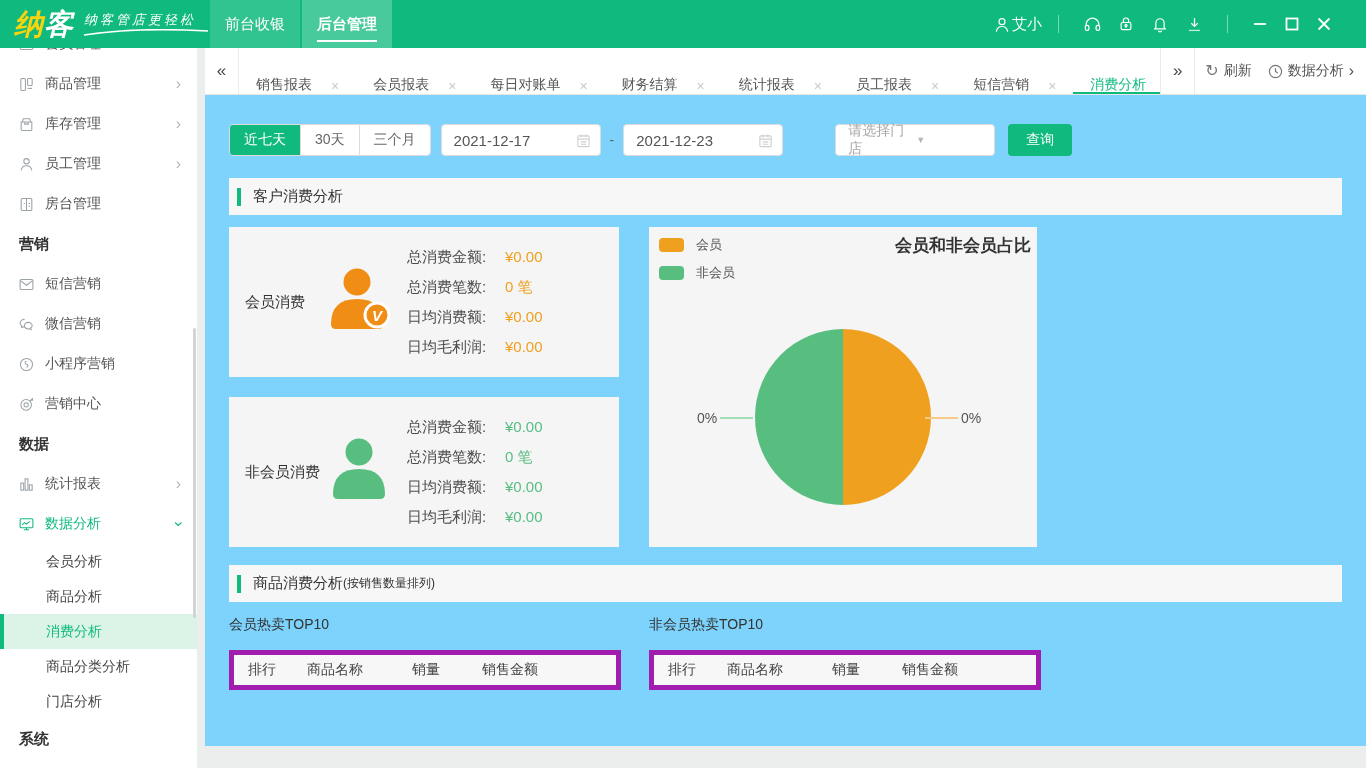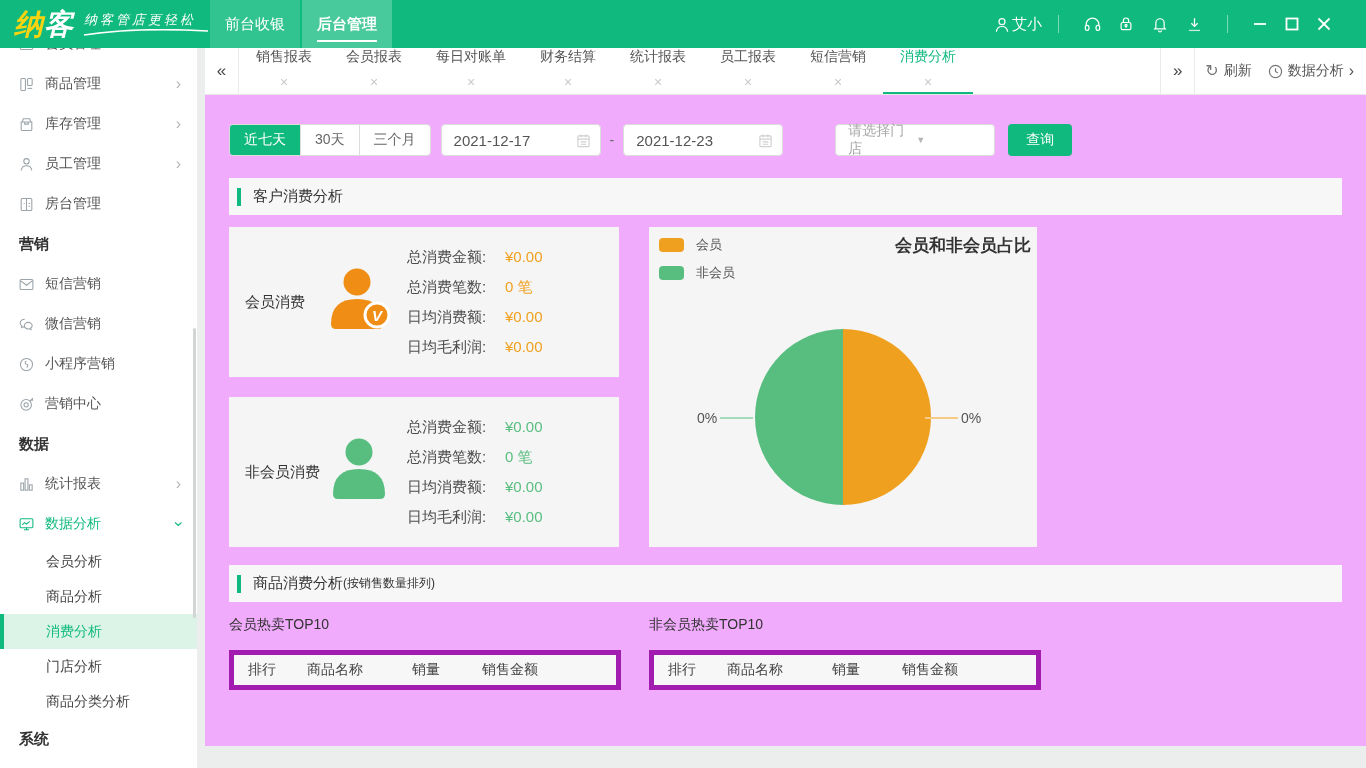--- a/index.html
+++ b/index.html
@@ -45,31 +45,31 @@
 
   
   .main { position:absolute; top:48px; left:205px; width:1161px; height:720px; }
 
   
   .tabbar { height:47px; background:#fff; border-bottom:1px solid #e7e7e7; display:flex; align-items:stretch; }
   .tab-scroll { width:34px; display:flex; align-items:center; justify-content:center; color:#444; font-size:17px; cursor:pointer; flex:none; }
   .tab-scroll.left { border-right:1px solid #ebebeb; }
   .tab-scroll.right { border-left:1px solid #ebebeb; }
   .tabs { display:flex; overflow:hidden; flex:1; }
-  .tab { display:flex; align-items:center; gap:8px; padding:0 17px; font-size:14px; color:#555; cursor:pointer; position:relative; white-space:nowrap;flex-direction:column; }
+  .tab { display:flex; align-items:flex-end; gap:19px; padding:0 17px; font-size:14px; color:#555; cursor:pointer; position:relative; white-space:nowrap; }
   .tab-close { color:#c9c9c9; font-size:14px; cursor:pointer; }
   .tab.active { color:#10ba7e; }
   .tab.active::after { content:""; position:absolute; left:0; right:0; bottom:0; height:2px; background:#10ba7e; }
   .tab-actions { display:flex; align-items:center; border-left:1px solid #ebebeb; padding:0 12px 0 10px; gap:16px; flex:none; }
   .tab-action { display:flex; align-items:center; gap:5px; font-size:14px; color:#555; cursor:pointer; }
   .refresh-glyph { font-size:16px; color:#777; line-height:1; }
   .more-chev { color:#555; font-size:16px; }
 
   
-  .panel { background:#f0abfc; height:651px; padding:0 24px; overflow:hidden; }
+  .panel { background:#7dd3fc; height:651px; padding:0 24px; overflow:hidden; }
 
   
   .filter-row { display:flex; align-items:center; padding-top:29px; }
   .btn-group { display:flex; border:1px solid #dcdcdc; border-radius:4px; overflow:hidden; height:32px; }
   .bg-btn { padding:0 14px; display:flex; align-items:center; font-size:14px; color:#666; background:#fff; cursor:pointer; border-right:1px solid #dcdcdc; }
   .bg-btn:last-child { border-right:none; }
   .bg-btn.active { background:#10ba7e; color:#fff; }
   .date-input { width:160px; height:32px; border:1px solid #dcdcdc; border-radius:4px; display:flex; align-items:center;
     padding:0 9px 0 12px; font-size:15px; color:#555; background:#fff; cursor:text; }
   .date-input span { flex:1; }
@@ -331,24 +331,24 @@
   <div class="s-sub">
       <span>会员分析</span>
     </div>
   <div class="s-sub">
       <span>商品分析</span>
     </div>
   <div class="s-sub active">
       <span>消费分析</span>
     </div>
   <div class="s-sub">
+      <span>商品分类分析</span>
+    </div>
+  <div class="s-sub">
       <span>门店分析</span>
-    </div>
-  <div class="s-sub">
-      <span>商品分类分析</span>
     </div>
   <div class="s-section">
       <span>系统</span>
     </div>
   <div class="s-scrollbar"></div>
 </div>
 
 <div class="main">
 
   <div class="tabbar">

